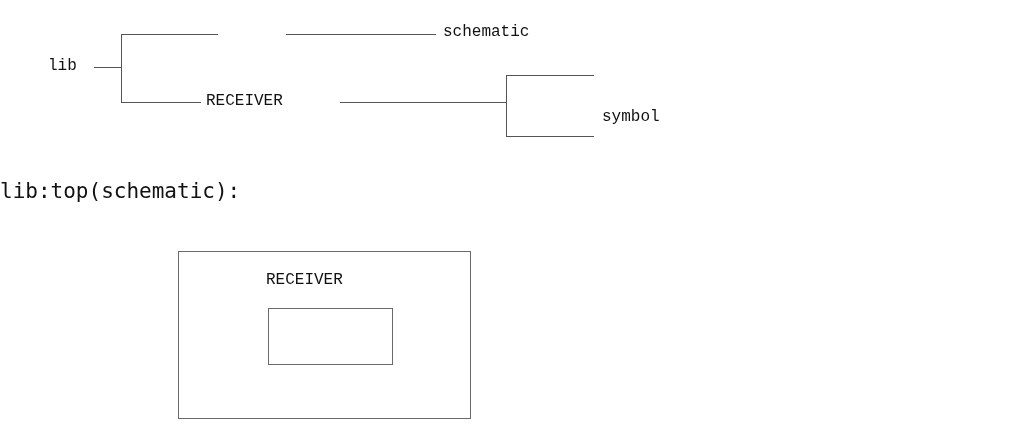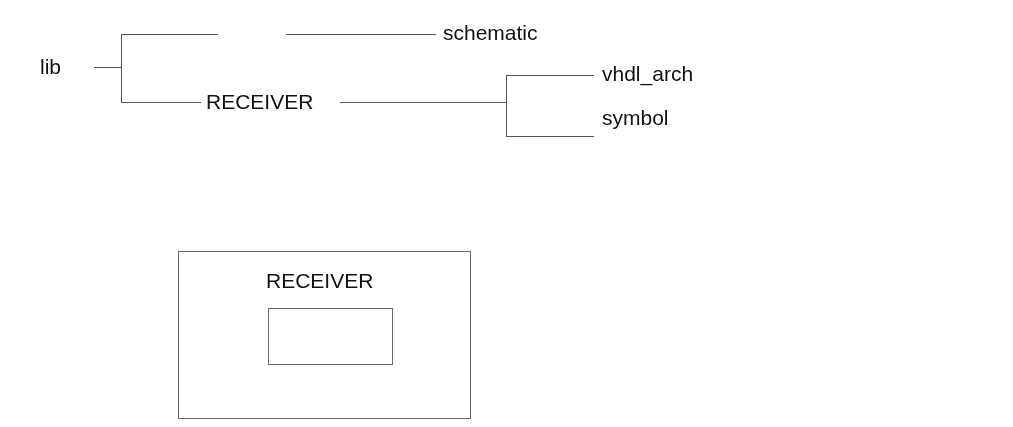--- a/index.html
+++ b/index.html
@@ -14,22 +14,22 @@
     position: relative;
     overflow: hidden;
     font-family: "DejaVu Sans Mono", "Liberation Mono", monospace;
     color: #000000;
   }
   .hline    { position: absolute; height: 1px; background: #555555; }
   .vline    { position: absolute; width: 1px;  background: #555555; }
 
   .label {
     position: absolute;
-    font-family: Liberation Sans, sans-serif;
-    font-size: 21px;
+    font-family: Liberation Mono, monospace;
+    font-size: 16px;
     line-height: 21px;
     color: #111111;
     white-space: pre;
     letter-spacing: 0px;
   }
 
   
   #hierarchy-tree { position: absolute; left: 0; top: 0; width: 1013px; height: 165px; }
 
   
@@ -49,50 +49,50 @@
     line-height: 21px;
     color: #111111;
     white-space: pre;
   }
 </style>
 </head>
 <body>
 
 <div id="hierarchy-tree">
 
-  <div class="label" style="left:40px; top:56px;">lib</div>
+  <div class="label" style="left:48px; top:56px;">lib</div>
 
   <div class="hline" style="left:94px; top:67px; width:28px;"></div>
 
   <div class="vline" style="left:121px; top:34px; height:69px;"></div>
 
   <div class="hline" style="left:121px; top:34px; width:97px;"></div>
 
   <div class="hline" style="left:286px; top:34px; width:150px;"></div>
 
   <div class="label" style="left:443px; top:22px;">schematic</div>
 
   <div class="hline" style="left:121px; top:102px; width:80px;"></div>
 
   <div class="label" style="left:206px; top:91px;">RECEIVER</div>
 
   <div class="hline" style="left:340px; top:102px; width:167px;"></div>
 
   <div class="vline" style="left:506px; top:75px; height:62px;"></div>
 
   <div class="hline" style="left:506px; top:75px; width:88px;"></div>
-  <div class="label" style="left:602px; top:63px;">vhdl_arch</div>
 
   <div class="hline" style="left:506px; top:136px; width:88px;"></div>
   <div class="label" style="left:602px; top:107px;">symbol</div>
 
 </div>
 
 <div id="schematic-view">
 
+  <div class="caption" style="left:0px; top:11px;">lib:top(schematic):</div>
 
   <div class="box" style="left:178px; top:81px; width:293px; height:168px;">
     <div class="label" style="left:87px; top:18px;">RECEIVER</div>
 
     <div class="box" style="left:89px; top:56px; width:125px; height:57px;">
       <div class="label" style="left:6px; top:18px;"></div>
     </div>
   </div>
 
 </div>

